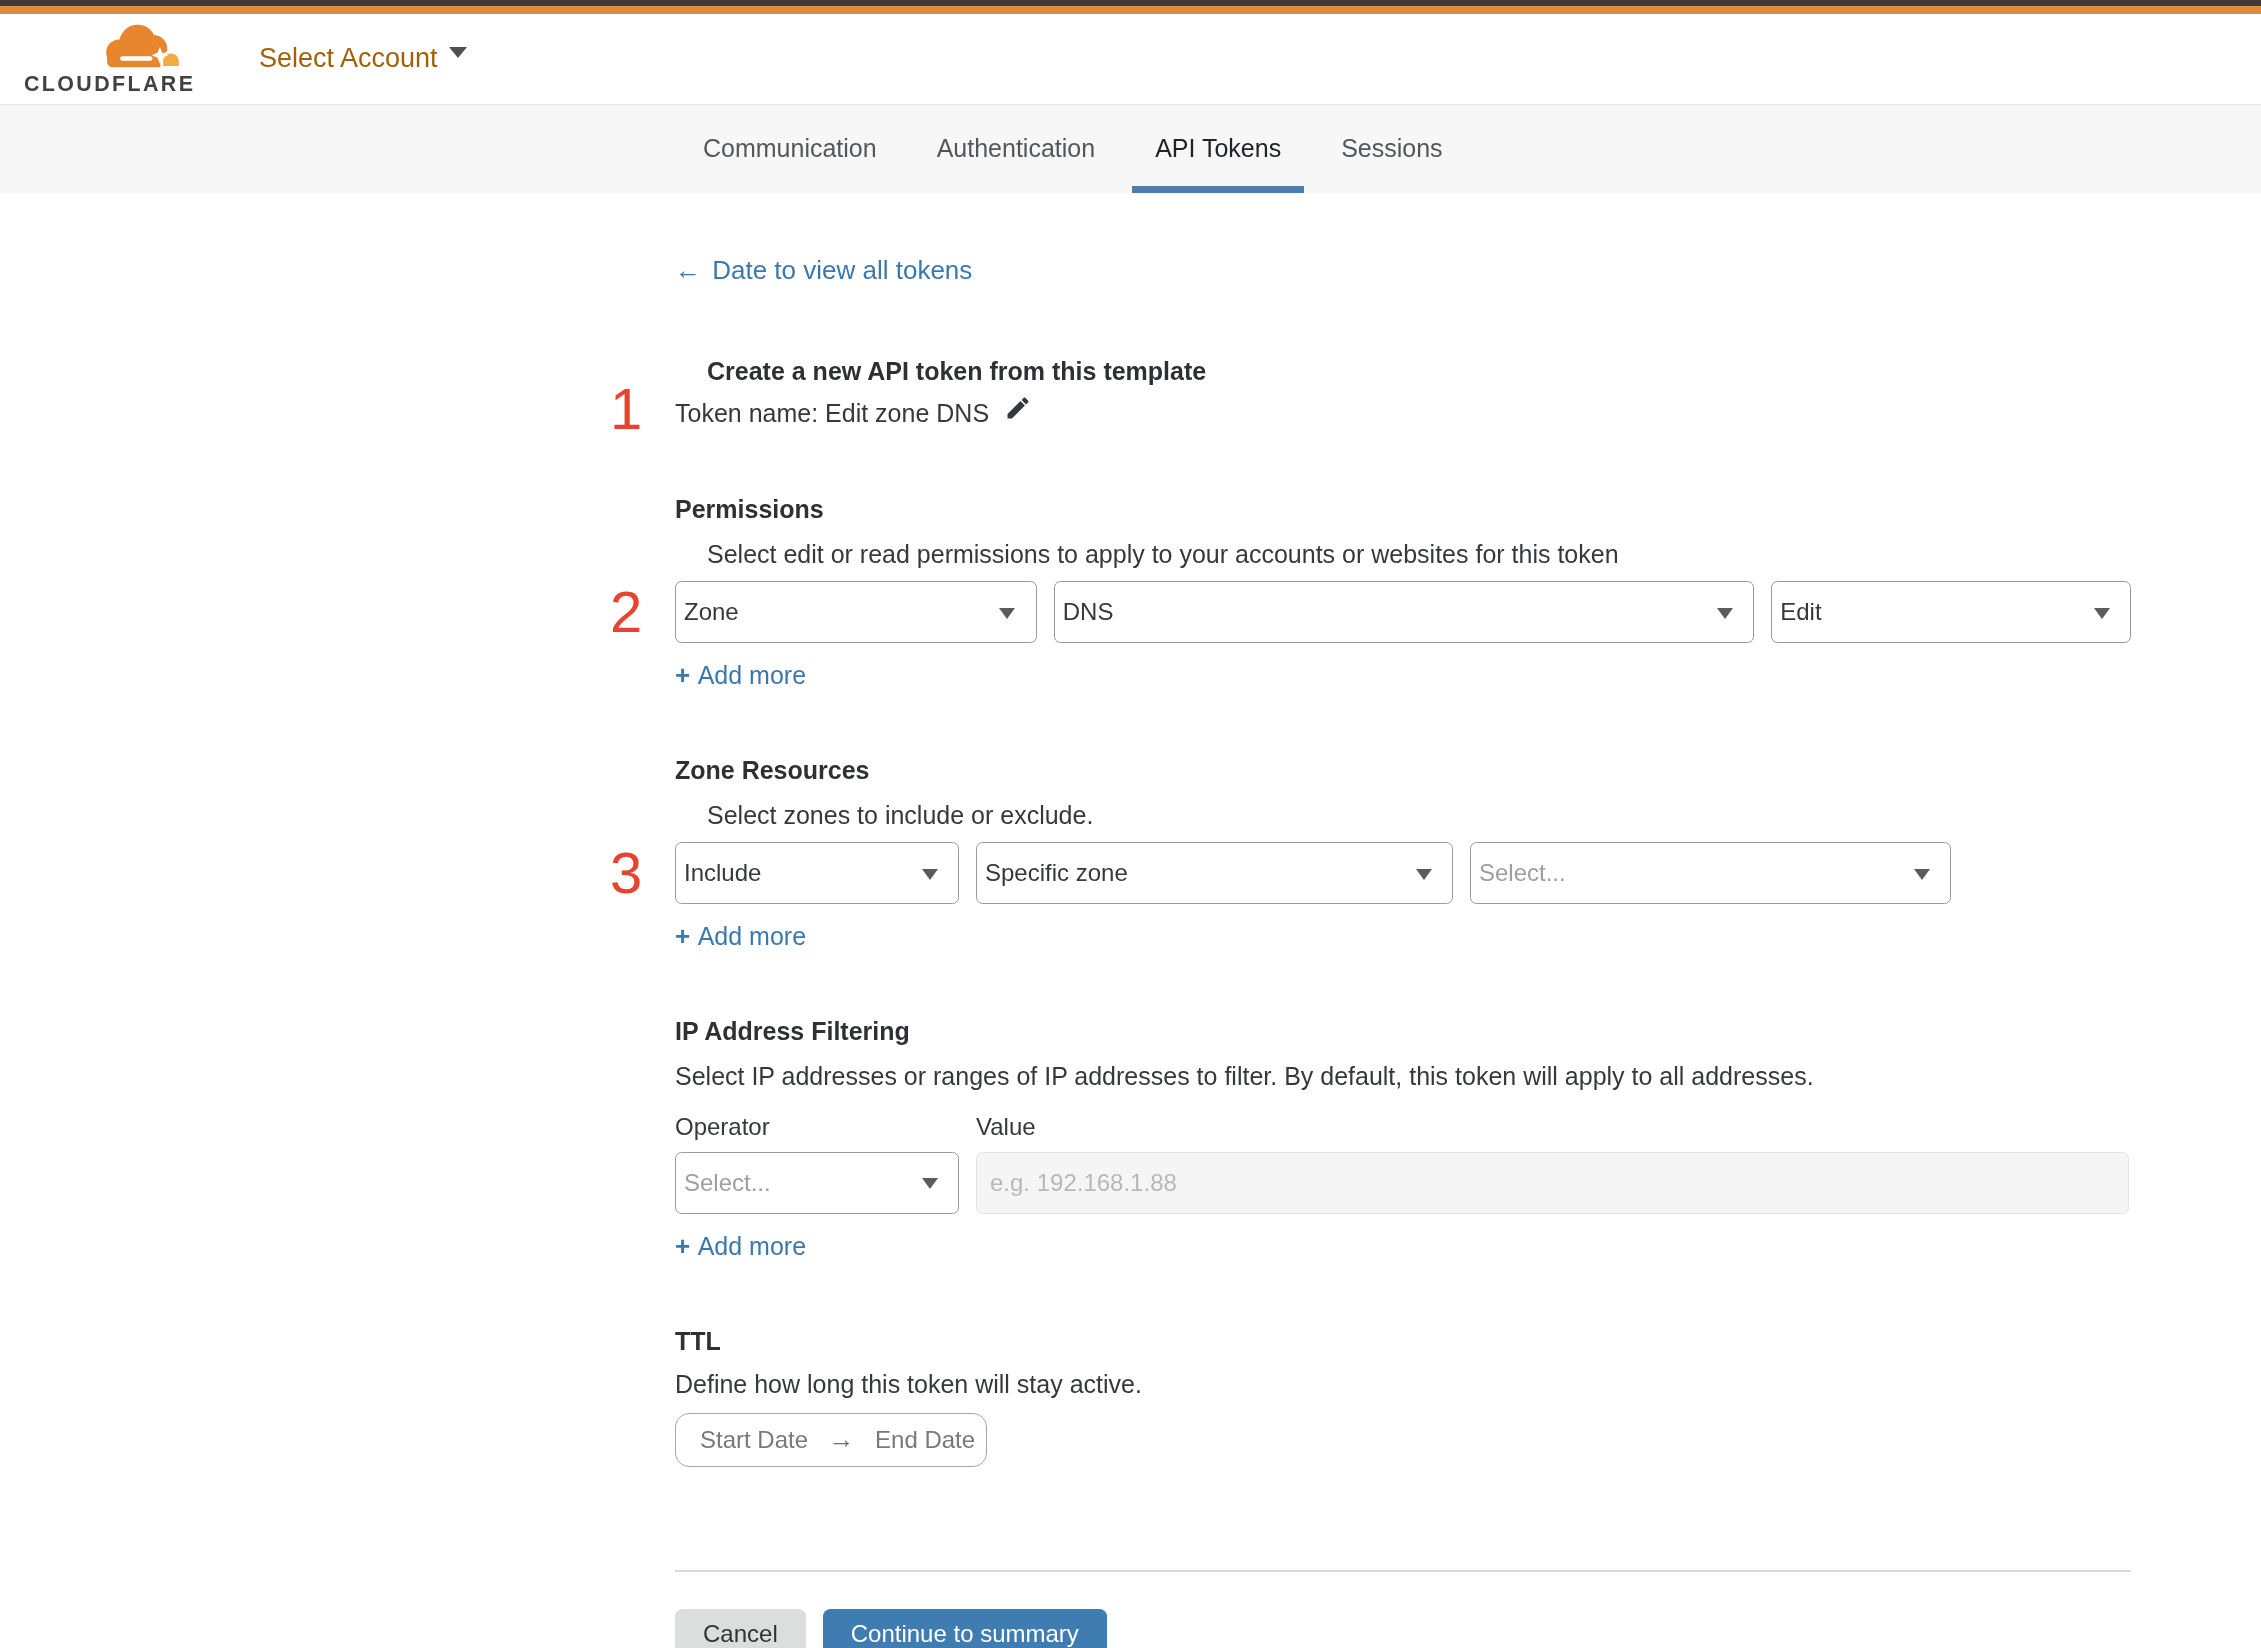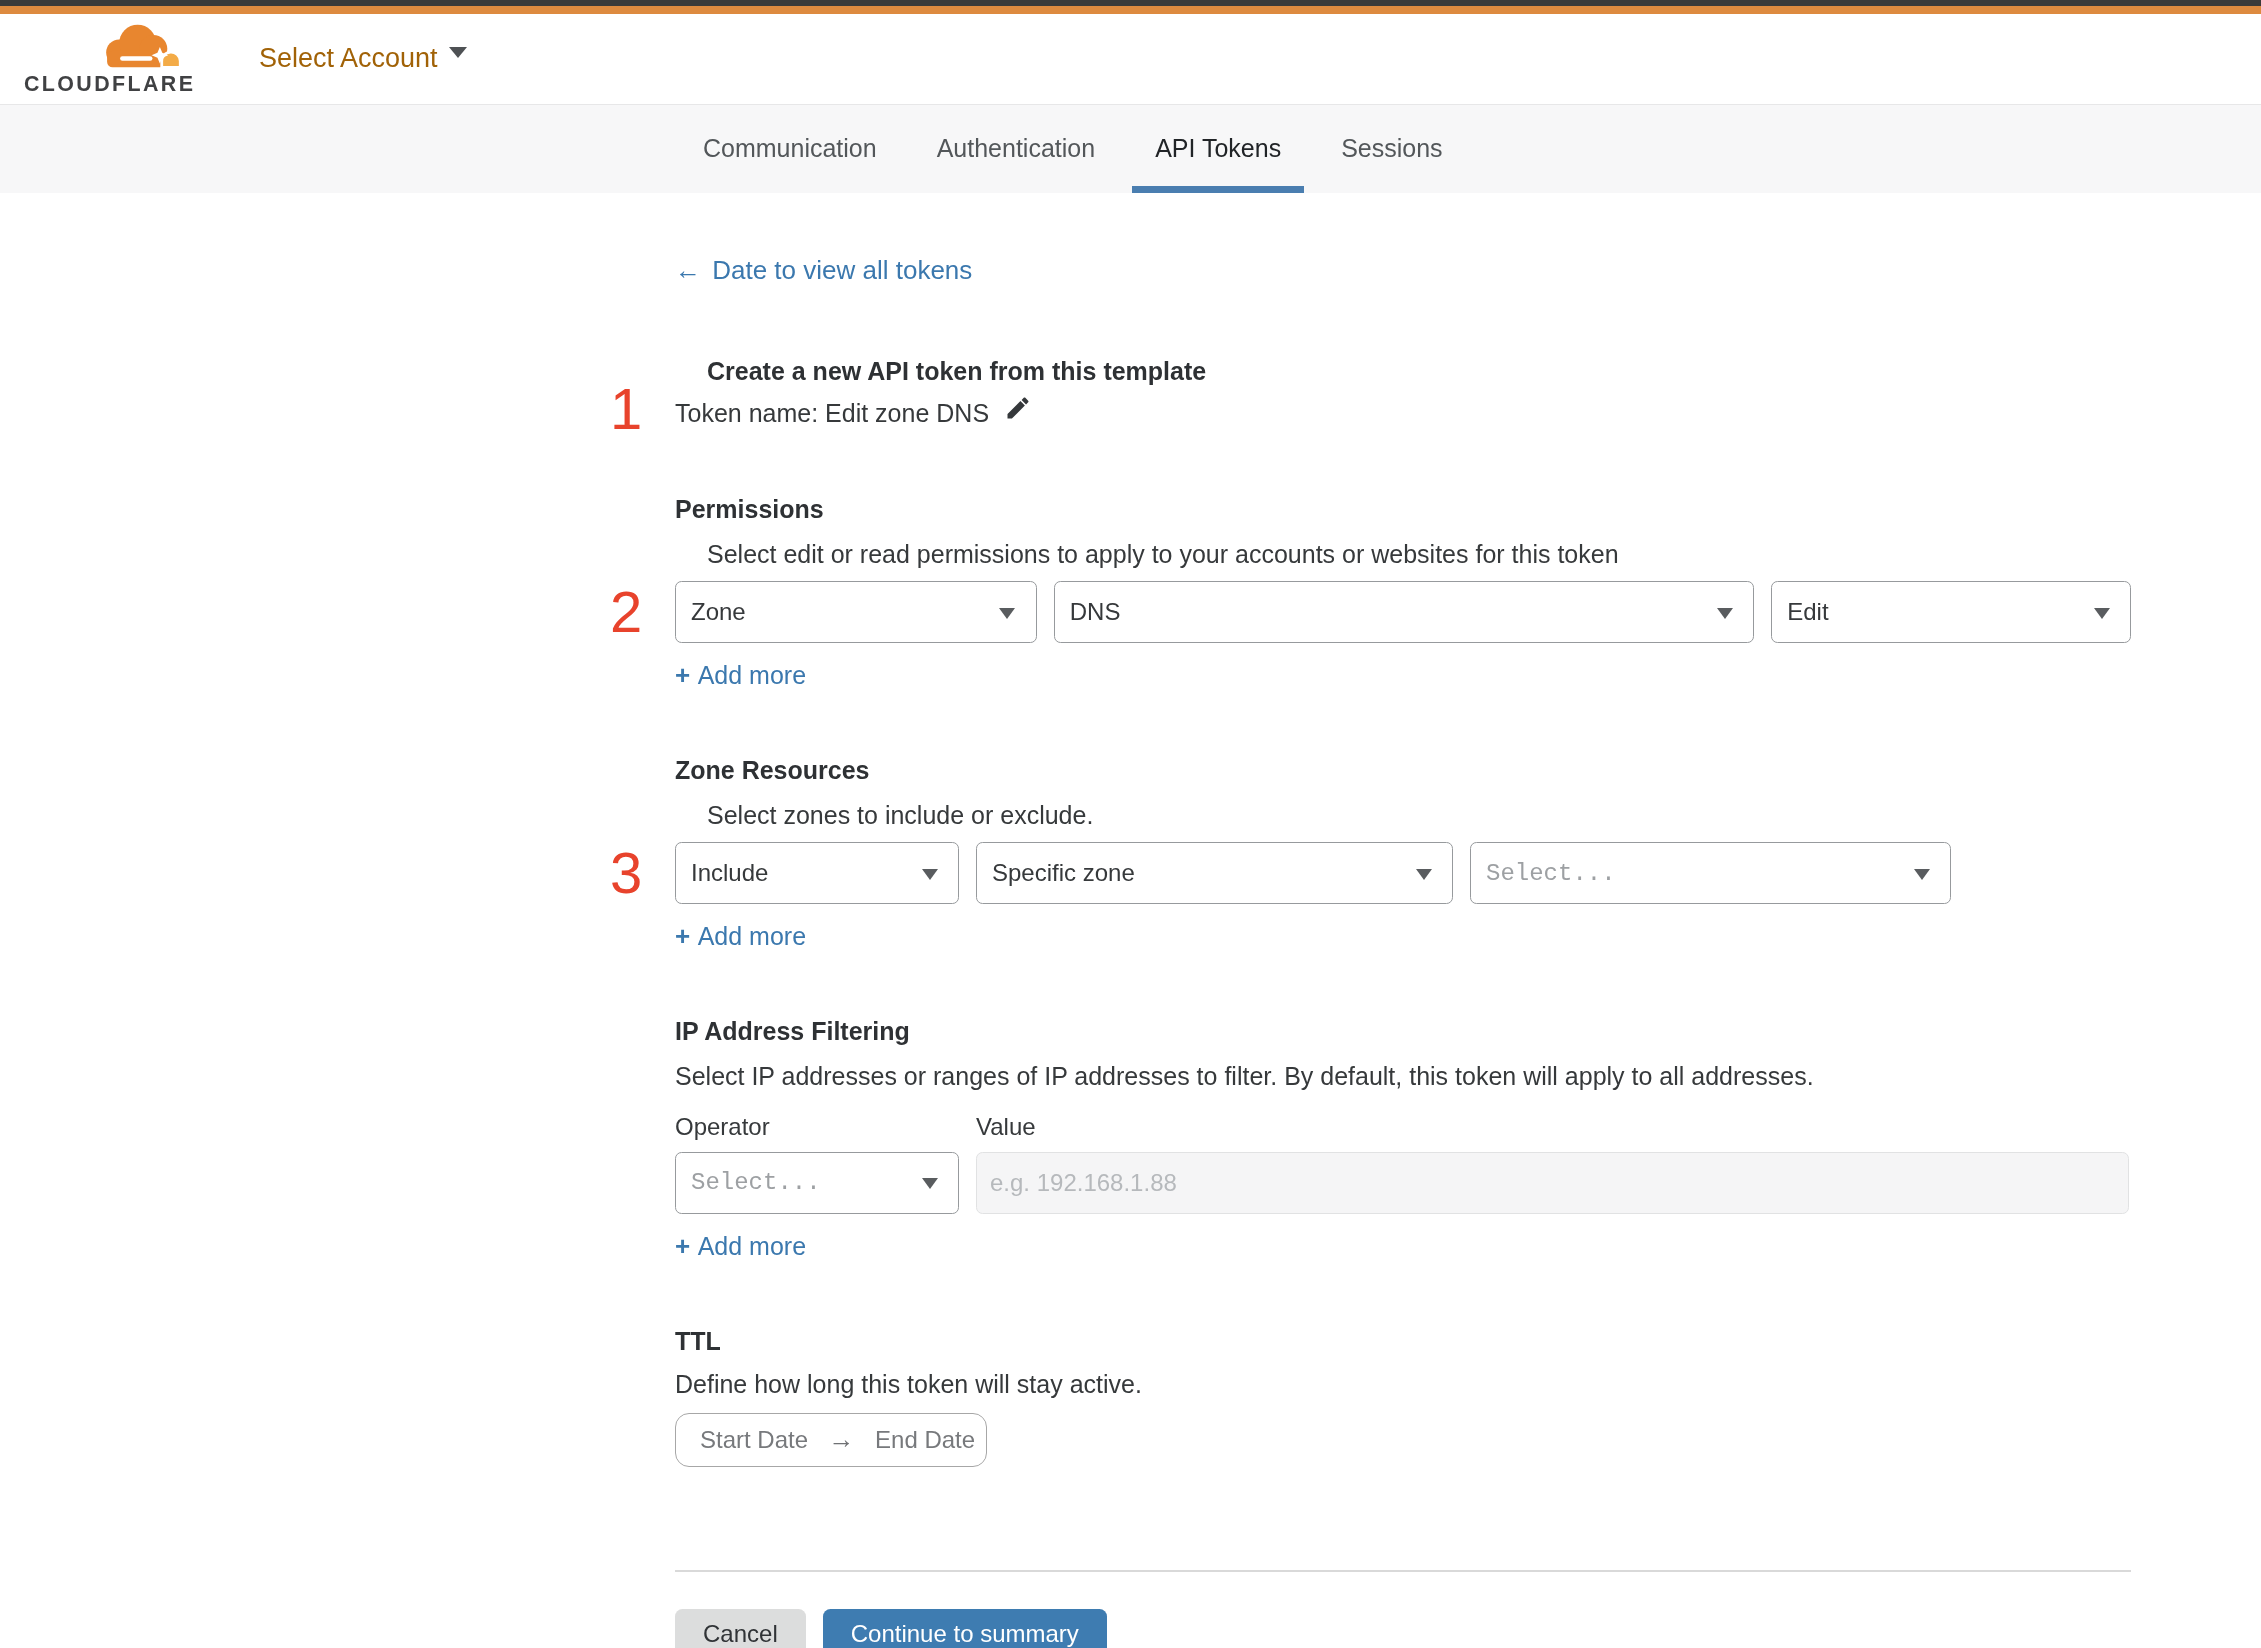--- a/index.html
+++ b/index.html
@@ -70,30 +70,30 @@
   .token-line {
     display: flex; align-items: center; gap: 15px;
     font-size: 25px; color: #36393b;
   }
   .edit-icon { cursor: pointer; margin-top: -3.7px; }
 
   .row { display: flex; gap: 17px; }
   .sel {
     height: 62px; border: 1.9px solid #979a9d; border-radius: 6.5px;
     background: #fff; display: flex; align-items: center;
-    padding: 0 54px 0 15px; position: relative; cursor: pointer;
+    padding: 0 54px 0 8px; position: relative; cursor: pointer;
     font-size: 24px; color: #36393b;
   }
   .sel::after {
     content: ""; position: absolute; right: 20.5px; top: 50%; margin-top: -4.7px;
     width: 0; height: 0;
     border-left: 8.4px solid transparent; border-right: 8.4px solid transparent;
     border-top: 11.2px solid #595c5f;
   }
-  .sel .ph { color: #9da0a3; font-family: Liberation Mono, monospace; }
+  .sel .ph { color: #9da0a3; }
 
   .addmore {
     display: inline-flex; gap: 7.5px; align-items: baseline;
     font-size: 25px; color: #3b78ae; cursor: pointer; margin-top: 17px;
   }
   .addmore .plus { font-weight: bold; font-size: 26px; }
 
   .field-labels { display: flex; font-size: 24px; color: #36393b; margin-bottom: 11.2px; }
   .op-label { width: 301px; }
 

